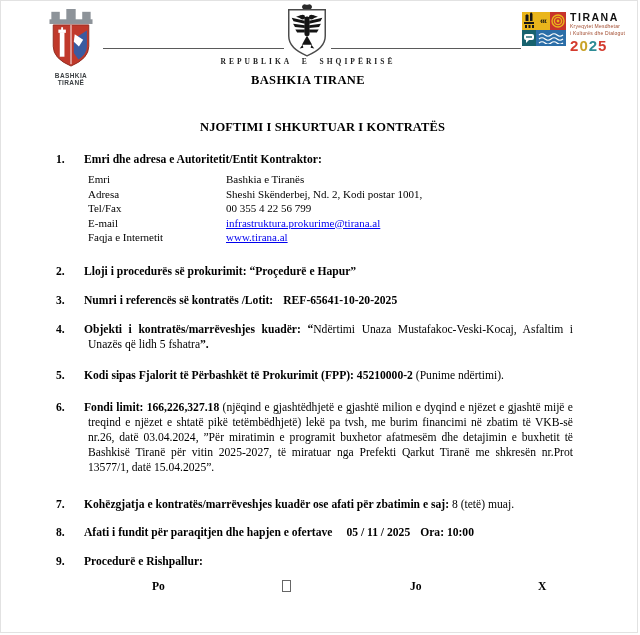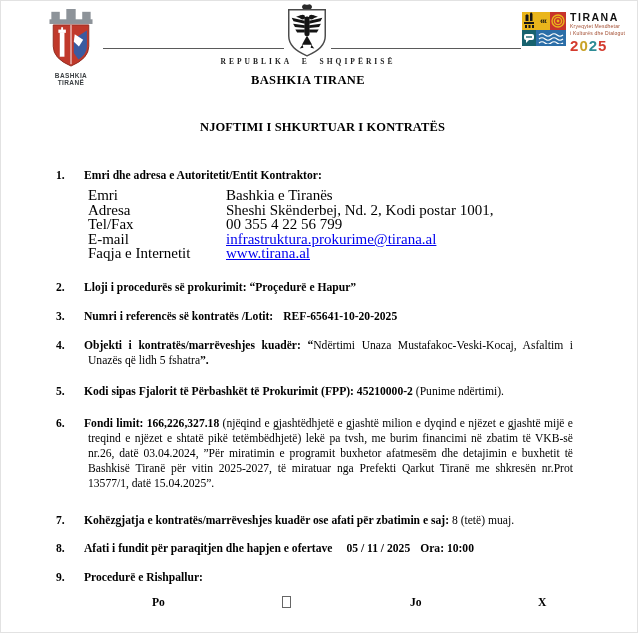--- a/index.html
+++ b/index.html
@@ -38,23 +38,23 @@
   .year{font-size:15px;font-weight:bold;letter-spacing:1px;margin-top:2px;}
   
   .content{padding:0 64px 0 71px;}
   .title{font-size:12.5px;font-weight:bold;text-align:center;margin:21px 0 0;letter-spacing:.1px;}
   .item{font-size:11.6px;line-height:15px;padding-left:16px;text-indent:-16px;}
   .justify{text-align:justify;}
   .num{display:inline-block;min-width:12px;}
   b{font-weight:bold;}
   .gap-sm{display:inline-block;width:10px;}
   .gap-md{display:inline-block;width:14px;}
-  .mt-title{margin-top:33px;}
+  .mt-title{margin-top:17px;}
   .kv-rows{margin-top:5px;}
-  .kv{font-size:15px;line-height:14.6px;padding-left:16px;}
+  .kv{font-size:11px;line-height:14.6px;padding-left:16px;}
   .k{display:inline-block;width:138px;}
   a.link{color:#0000EE;text-decoration:underline;}
   .m-i2{margin-top:19px;} .m-i3{margin-top:14px;} .m-i4{margin-top:14px;}
   .m-i5{margin-top:16px;} .m-i6{margin-top:17px;} .m-i7{margin-top:22px;}
   .m-i8{margin-top:13px;} .m-i9{margin-top:14px;}
   .choices{position:relative;height:16px;margin-top:11px;font-size:11.6px;font-weight:bold;}
   .choices span{position:absolute;top:0;}
   .pos-po{left:80px;} .pos-box{left:210px;} .pos-jo{left:338px;text-align:center;} .pos-x{left:466px;}
   .checkbox{display:inline-block;width:7px;height:10px;border:1px solid #666;vertical-align:middle;}
 </style>

